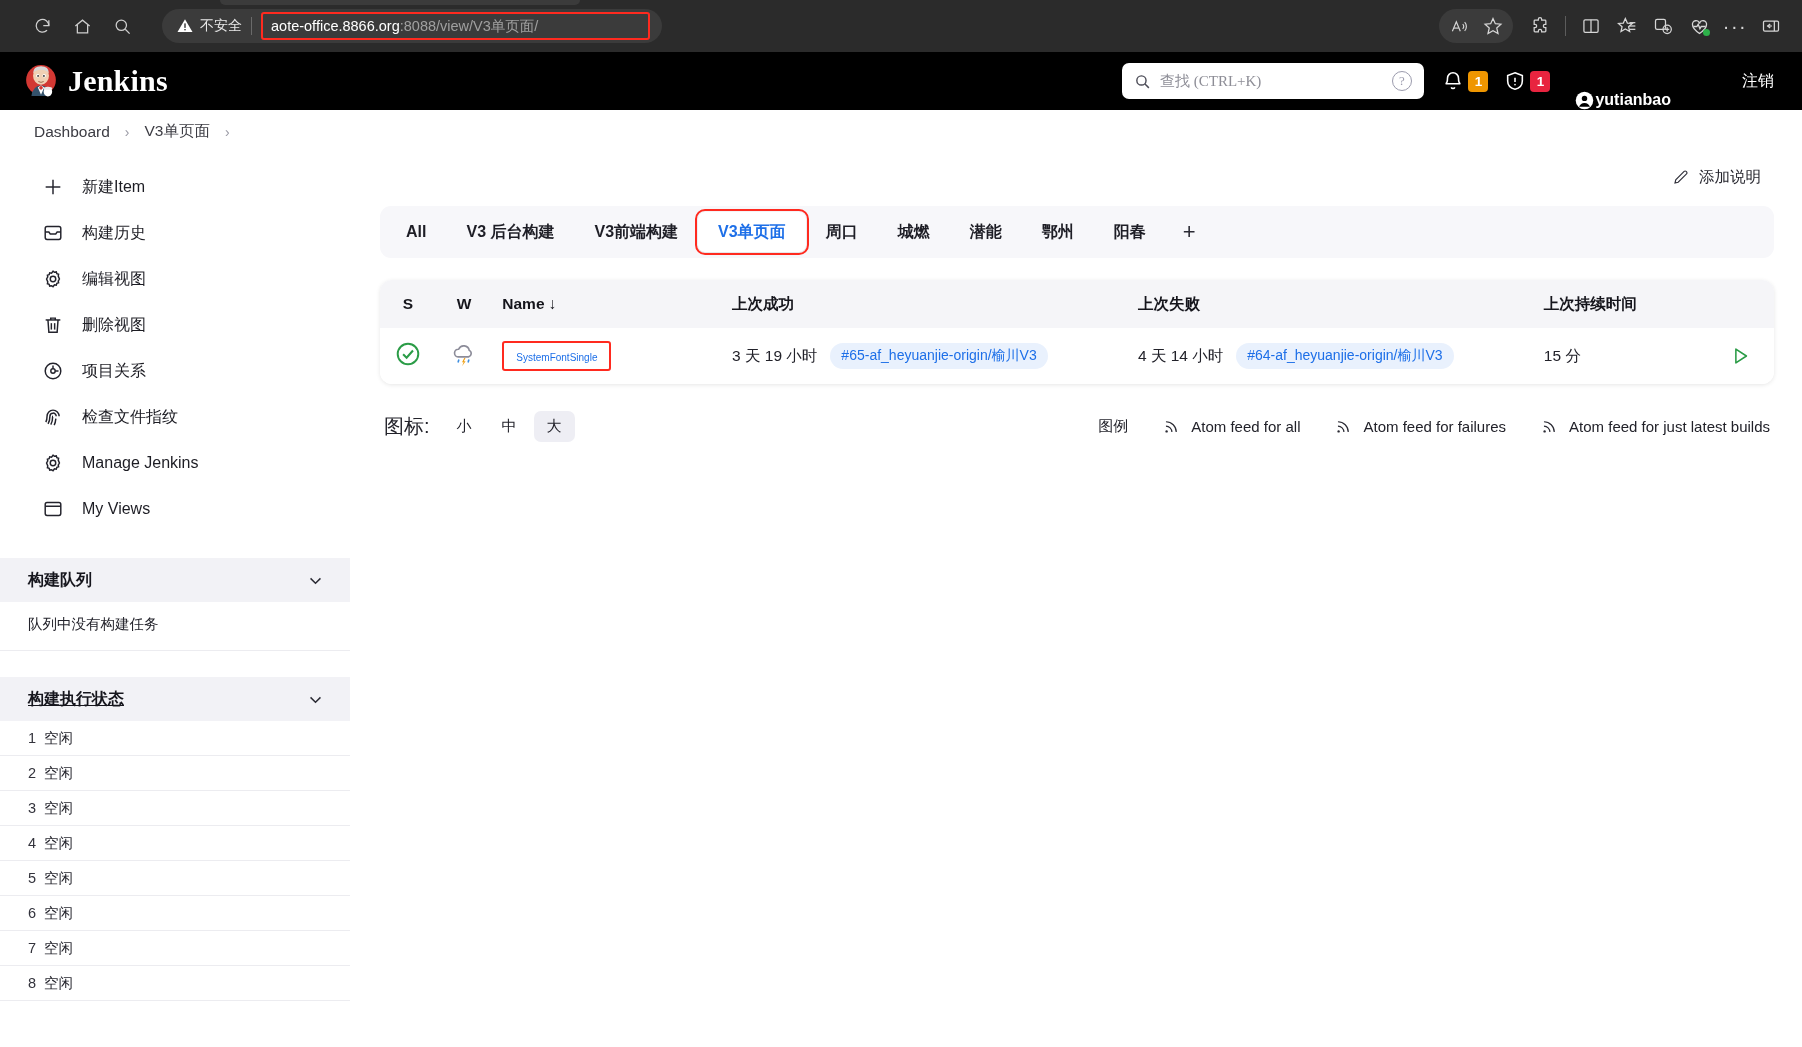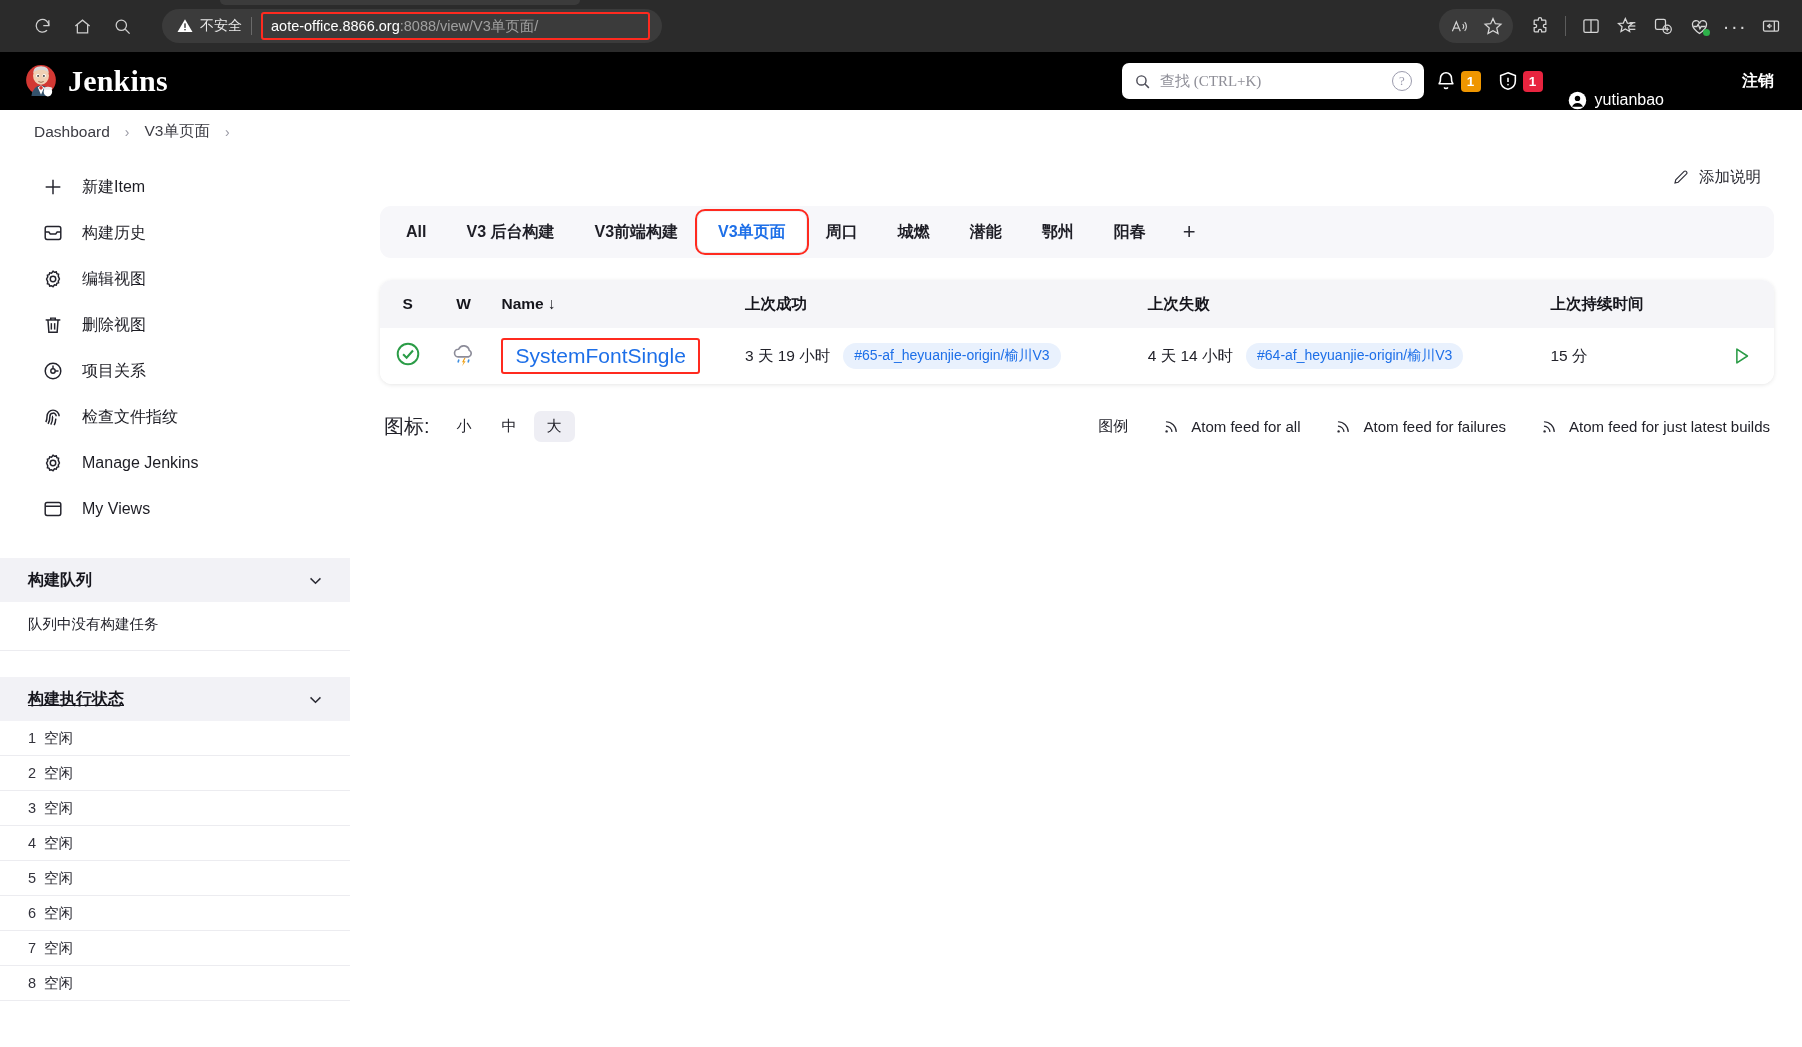--- a/index.html
+++ b/index.html
@@ -160,29 +160,29 @@
   .badge {
     min-width: 20px; height: 21px;
     border-radius: 4px;
     color: #fff; font-size: 13.5px; font-weight: bold;
     display: flex; align-items: center; justify-content: center;
     padding: 0 5px;
   }
   .badge.orange { background: #ef9600; }
   .badge.red { background: #e8243f; }
   .jk-user {
-    display: flex; align-items: center; gap: 7px;
-    color: #ffffff; font-size: 16px; font-weight: normal;
+    display: flex; align-items: center; gap: 0;
+    color: #ffffff; font-size: 16px; font-weight: bold;
     padding: 5px 8px; border-radius: 6px; cursor: pointer;
     margin-left: 6px;
     margin-top: 38px;
   }
   .jk-logout {
     display: flex; align-items: center; gap: 7px;
-    color: #ffffff; font-size: 16px; font-weight: bold;
+    color: #ffffff; font-size: 16px; font-weight: normal;
     padding: 5px 8px; border-radius: 6px; cursor: pointer;
     margin-left: 8px;
   }
 
   
   .breadcrumb {
     height: 44px;
     background: #ffffff;
     display: flex;
     align-items: center;
@@ -337,21 +337,21 @@
   .col-s { width: 58px; }
   .col-w { width: 58px; }
   .col-name { width: 250px; }
   .col-succ { width: 420px; }
   .col-fail { width: 420px; }
   .col-dur { width: 200px; }
   .col-act { width: 70px; }
 
   .job-link {
     color: #1d6fe8;
-    font-size: 21px;
+    font-size: 10px;
     cursor: pointer;
     text-decoration: none;
   }
   .job-link-box {
     display: inline-block;
     border: 2.5px solid #ff2a1f;
     border-radius: 3px;
     padding: 4px 12px;
   }
   .time-cell { display: flex; align-items: center; gap: 13px; white-space: nowrap; }

